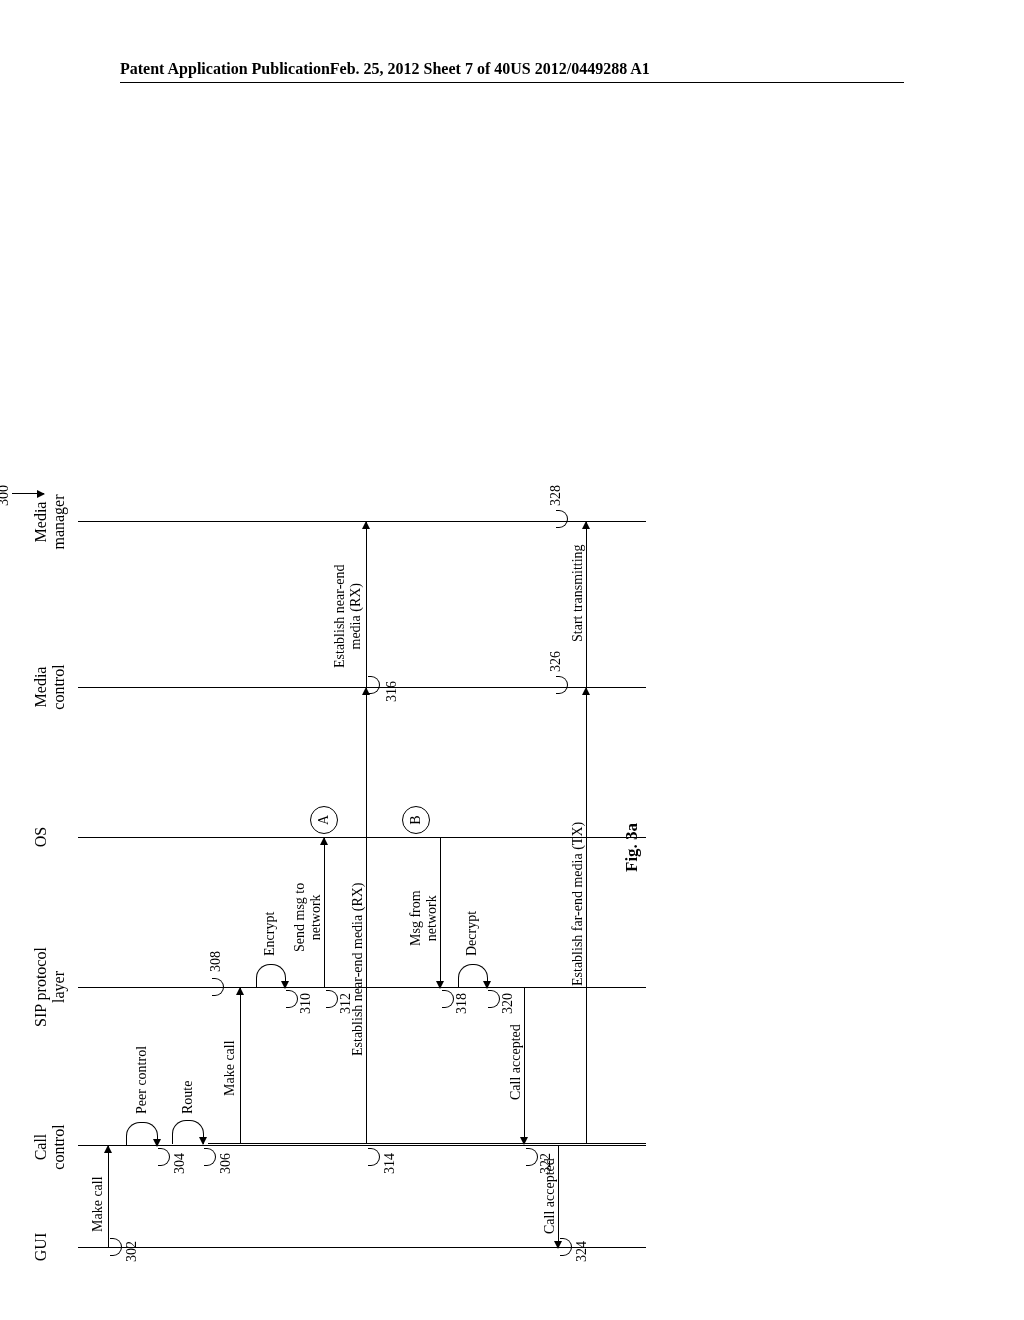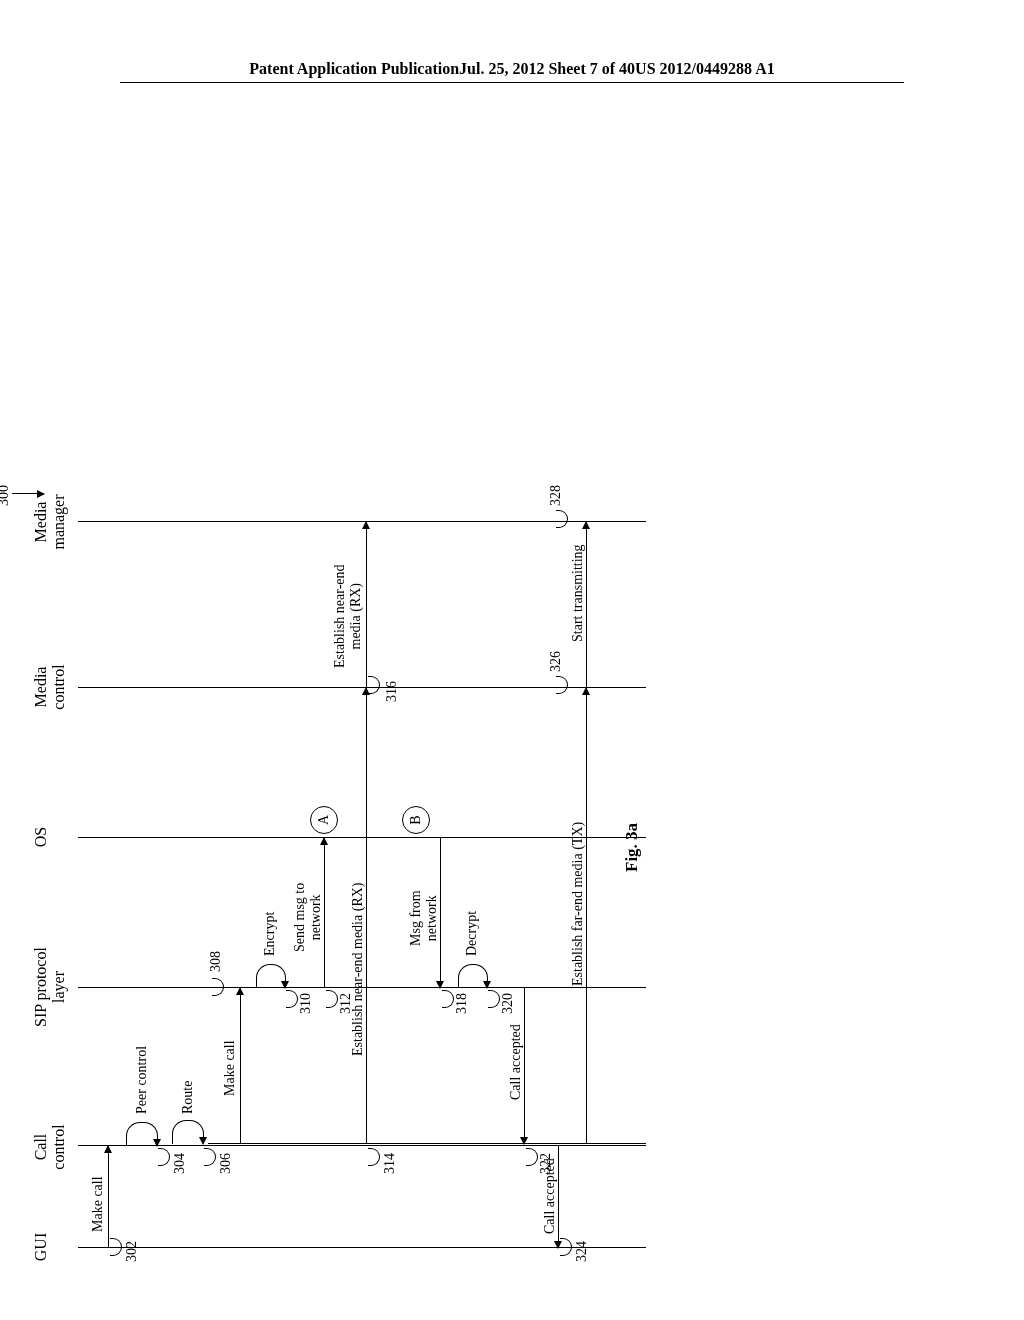--- a/index.html
+++ b/index.html
@@ -9,21 +9,21 @@
     width: 1024px;
     height: 1320px;
     position: relative;
   }
   .header {
     position: absolute;
     top: 60px;
     left: 0;
     right: 0;
     display: flex;
-    justify-content: center;
+    justify-content: flex-start;
     padding: 0 120px;
     font-weight: bold;
     font-size: 16px;
   }
   .header > span { white-space: nowrap; }
 
   .hrule {
     position: absolute;
     top: 82px;
     left: 120px;
@@ -169,21 +169,21 @@
     border-top: 8px solid #000;
     border-left: 4px solid transparent;
     border-right: 4px solid transparent;
   }
 </style>
 </head>
 <body>
 
 <div class="header">
   <span>Patent Application Publication</span>
-  <span>Jul. 25, 2012  Sheet 7 of 40</span>
+  <span>Feb. 25, 2012  Sheet 7 of 40</span>
   <span>US 2012/0449288 A1</span>
 </div>
 <div class="hrule"></div>
 
 <div class="diagram-area">
   <div class="rotated">
 
     <div class="lifeline-label" style="left:20px;width:50px">GUI</div>
     <div class="lifeline-label" style="left:110px;width:70px;white-space:pre-line">Call
 control</div>

